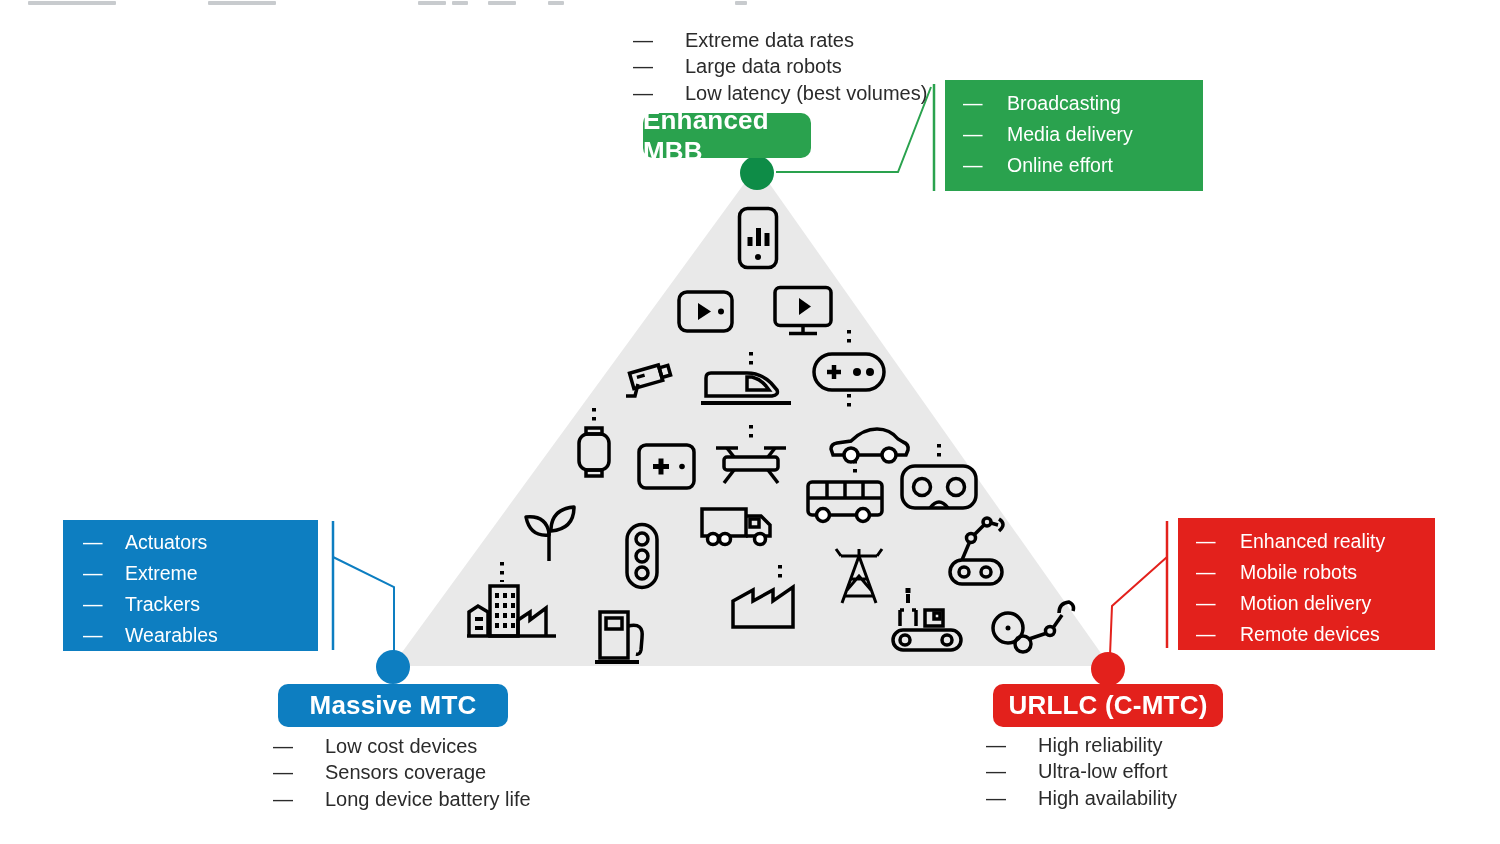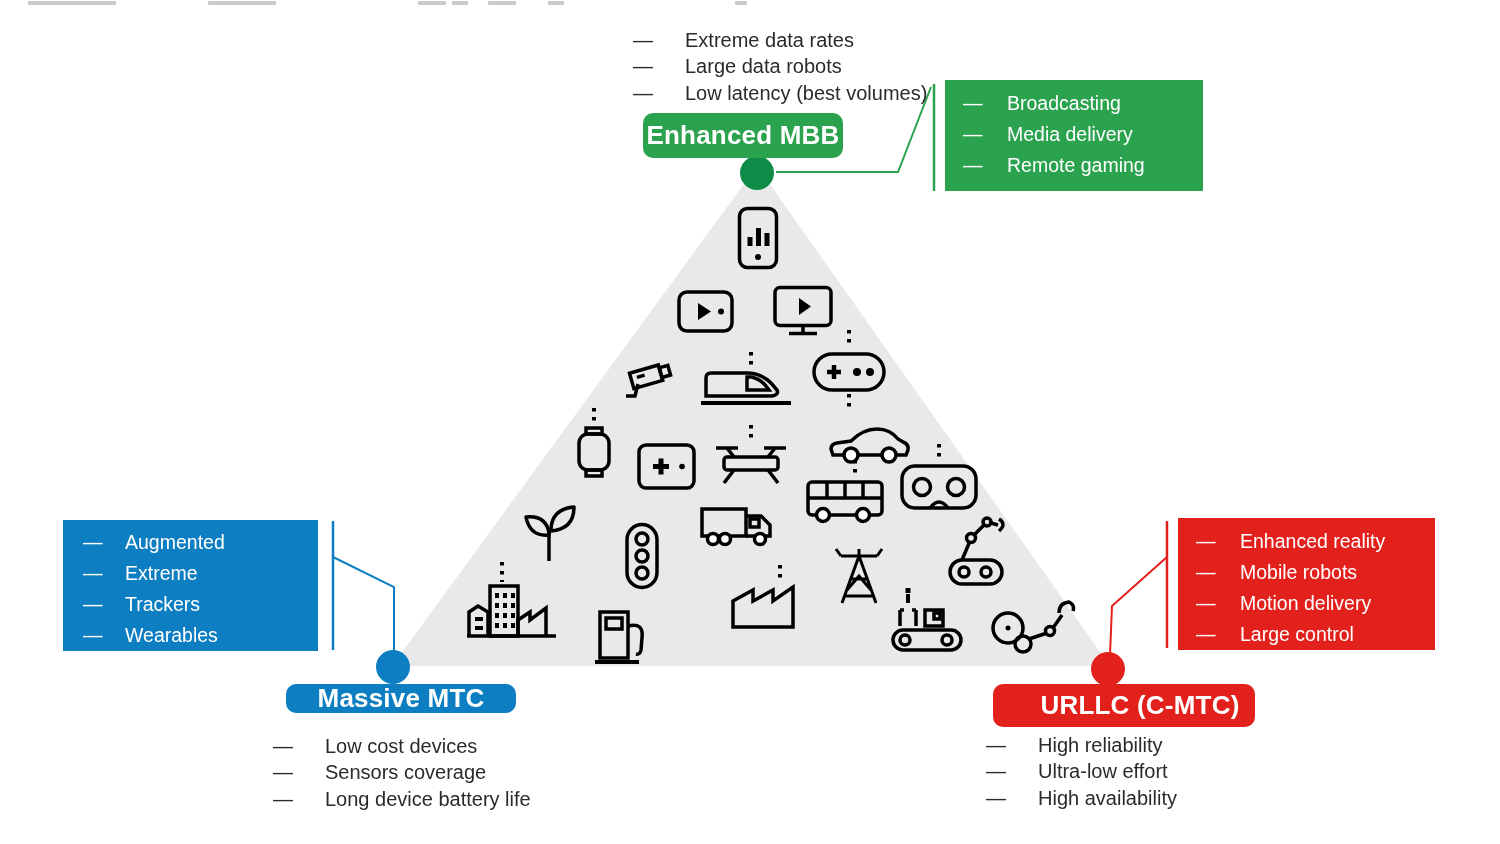--- a/index.html
+++ b/index.html
@@ -70,55 +70,55 @@
   <div class="row">
       <span class="dash">—</span>
       <span>Large data robots</span>
     </div>
   <div class="row">
       <span class="dash">—</span>
       <span>Low latency (best volumes)</span>
     </div>
 </div>
 
-<div class="corner-label lab-green" style="left:643px;top:113px;width:200px;height:45px;">Enhanced MBB</div>
+<div class="corner-label lab-green" style="left:643px;top:113px;width:168px;height:45px;">Enhanced MBB</div>
 <div class="usecase-box box-green pl18" style="left:945px;top:80px;width:258px;height:111px;">
   <div class="row">
       <span class="dash">—</span>
       <span>Broadcasting</span>
     </div>
   <div class="row">
       <span class="dash">—</span>
       <span>Media delivery</span>
     </div>
   <div class="row">
       <span class="dash">—</span>
-      <span>Remote gaming</span>
+      <span>Online effort</span>
     </div>
 </div>
 
 <div class="usecase-box box-blue pl20" style="left:63px;top:520px;width:255px;height:131px;">
   <div class="row">
       <span class="dash" style="flex-basis:42px;">—</span>
-      <span>Augmented</span>
+      <span>Actuators</span>
     </div>
   <div class="row">
       <span class="dash" style="flex-basis:42px;">—</span>
       <span>Extreme</span>
     </div>
   <div class="row">
       <span class="dash" style="flex-basis:42px;">—</span>
       <span>Trackers</span>
     </div>
   <div class="row">
       <span class="dash" style="flex-basis:42px;">—</span>
       <span>Wearables</span>
     </div>
 </div>
-<div class="corner-label lab-blue" style="left:286px;top:684px;width:230px;height:29px;">Massive MTC</div>
+<div class="corner-label lab-blue" style="left:278px;top:684px;width:230px;height:43px;">Massive MTC</div>
 <div class="char-list" style="left:273px;top:733px;">
   <div class="row">
       <span class="dash">—</span>
       <span>Low cost devices</span>
     </div>
   <div class="row">
       <span class="dash">—</span>
       <span>Sensors coverage</span>
     </div>
   <div class="row">
@@ -135,24 +135,24 @@
   <div class="row">
       <span class="dash">—</span>
       <span>Mobile robots</span>
     </div>
   <div class="row">
       <span class="dash">—</span>
       <span>Motion delivery</span>
     </div>
   <div class="row">
       <span class="dash">—</span>
-      <span>Large control</span>
-    </div>
-</div>
-<div class="corner-label lab-red" style="left:993px;top:684px;width:230px;height:43px;padding-left:32px;">URLLC (C-MTC)</div>
+      <span>Remote devices</span>
+    </div>
+</div>
+<div class="corner-label lab-red" style="left:993px;top:684px;width:230px;height:43px;">URLLC (C-MTC)</div>
 <div class="char-list" style="left:986px;top:732px;">
   <div class="row">
       <span class="dash">—</span>
       <span>High reliability</span>
     </div>
   <div class="row">
       <span class="dash">—</span>
       <span>Ultra-low effort</span>
     </div>
   <div class="row">

